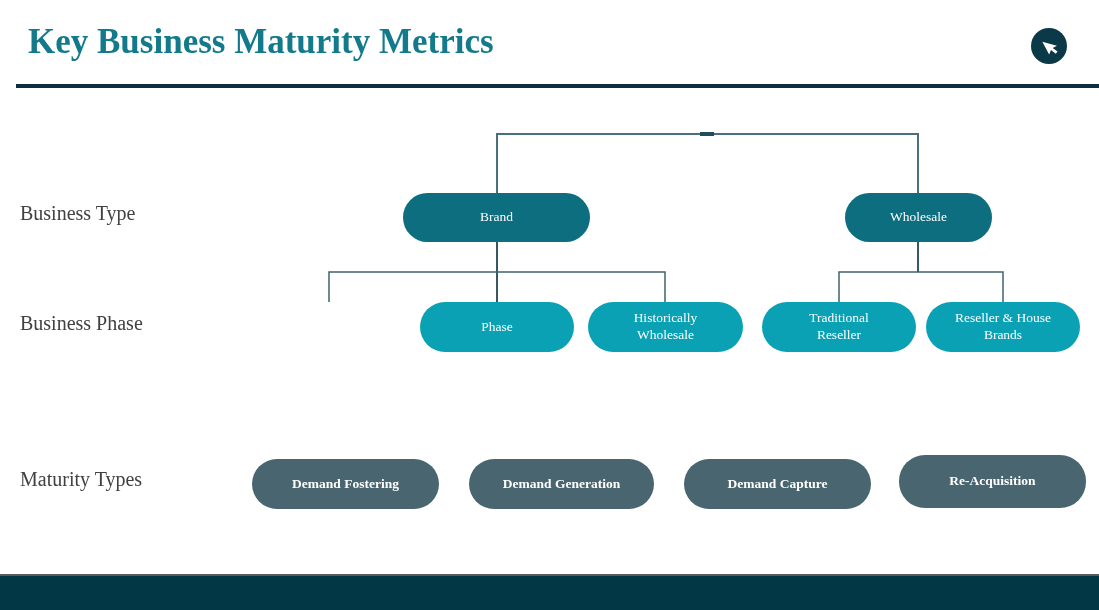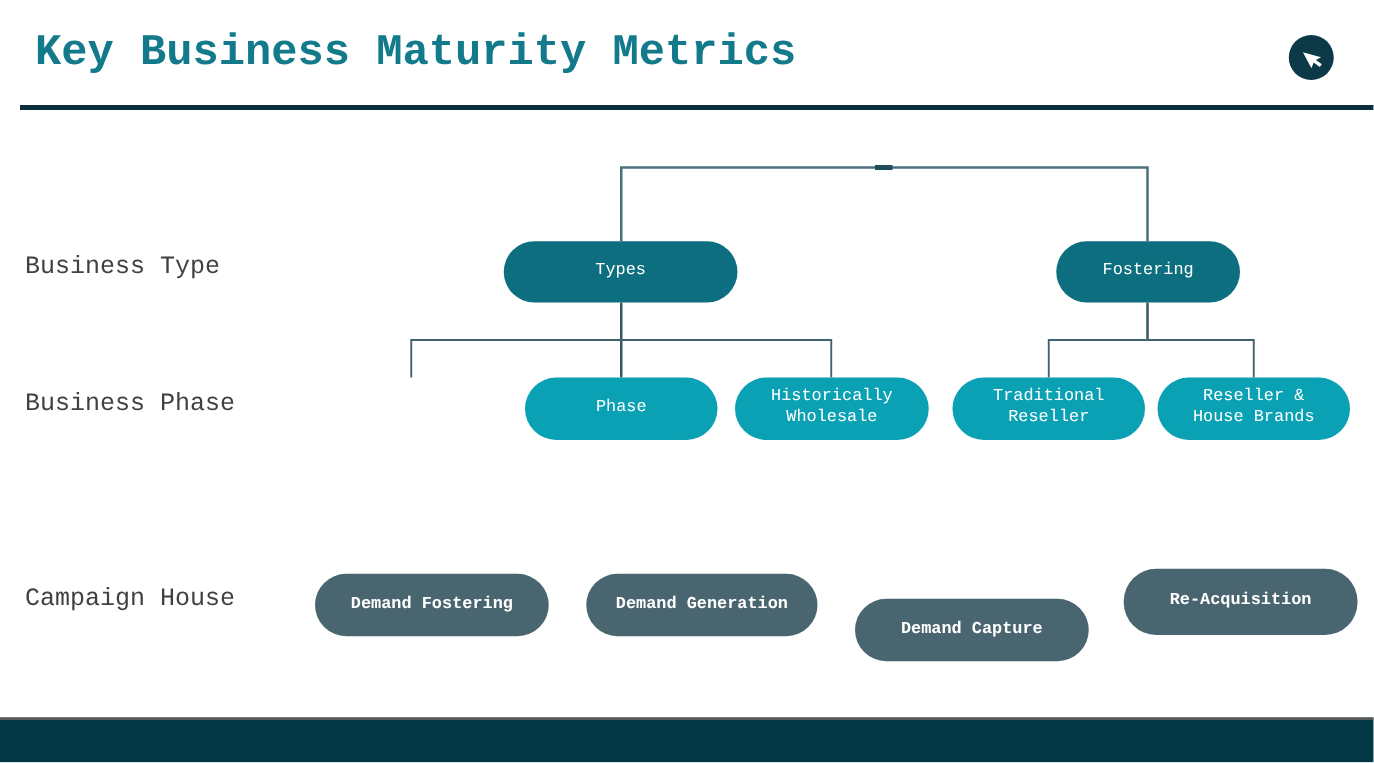--- a/index.html
+++ b/index.html
@@ -1,18 +1,18 @@
 <!DOCTYPE html>
 <html><head>
 <meta charset="utf-8">
 <style>
   html,body{margin:0;padding:0;background:#ffffff;}
   .page{
     position:relative;width:1099px;height:610px;background:#ffffff;overflow:hidden;
-    font-family:Liberation Mono, monospace;
+    font-family:Liberation Serif, serif;
   }
   
   .title{
     position:absolute;left:28px;top:22px;margin:0;
     font-size:35px;font-weight:700;color:#137a8c;letter-spacing:0px;
   }
   .title-rule{
     position:absolute;left:16px;top:84px;width:1083px;height:4px;background:#0c2f3f;
   }
   .cursor-badge{
@@ -36,21 +36,21 @@
   .pill-campaign{background:#49656f;font-size:13.5px;font-weight:700;height:50px;}
   .p-brand{left:403px;top:193px;width:187px;}
   .p-reseller{left:845px;top:193px;width:147px;}
   .p-startup{left:252px;top:302px;width:154px;}
   .p-mature{left:420px;top:302px;width:154px;}
   .p-histwhole{left:588px;top:302px;width:155px;padding:0 18px;box-sizing:border-box;}
   .p-tradres{left:762px;top:302px;width:154px;padding:0 24px;box-sizing:border-box;}
   .p-reshouse{left:926px;top:302px;width:154px;padding:0 14px;box-sizing:border-box;}
   .p-demgen{left:252px;top:459px;width:187px;}
   .p-demfos{left:469px;top:459px;width:185px;}
-  .p-demcap{left:684px;top:459px;width:187px;margin-top:20px;}
+  .p-demcap{left:684px;top:459px;width:187px;}
   .p-reacq{left:899px;top:455px;width:187px;height:53px;}
   
   .connectors{position:absolute;left:0;top:0;width:1099px;height:610px;pointer-events:none;}
   
   .bottom-bar{
     position:absolute;left:0;top:574px;width:1099px;height:36px;
     background:#023845;border-top:2px solid #5a5a5a;box-sizing:border-box;
   }
 </style>
 </head>
@@ -77,24 +77,24 @@
 
     <line x1="497" y1="242" x2="497" y2="302" stroke="#355863" stroke-width="2"></line>
     <path d="M329 302 V272 H665 V302" fill="none" stroke="#40626e" stroke-width="1.5"></path>
 
     <line x1="918" y1="242" x2="918" y2="272" stroke="#355863" stroke-width="2"></line>
     <path d="M839 302 V272 H1003 V302" fill="none" stroke="#40626e" stroke-width="1.5"></path>
   </svg>
 
   <div class="row-label lbl-phase">Business Phase</div>
   <div class="row-label lbl-type">Business Type</div>
-  <div class="row-label lbl-campaign">Campaign House</div>
+  <div class="row-label lbl-campaign">Maturity Types</div>
 
-  <div class="pill pill-type p-brand">Types</div>
-  <div class="pill pill-type p-reseller">Fostering</div>
+  <div class="pill pill-type p-brand">Brand</div>
+  <div class="pill pill-type p-reseller">Wholesale</div>
 
   <div class="pill pill-phase p-mature">Phase</div>
   <div class="pill pill-phase p-tradres">Traditional Reseller</div>
   <div class="pill pill-phase p-histwhole">Historically Wholesale</div>
   <div class="pill pill-phase p-reshouse">Reseller &amp; House Brands</div>
 
   <div class="pill pill-campaign p-demgen">Demand Fostering</div>
   <div class="pill pill-campaign p-demfos">Demand Generation</div>
   <div class="pill pill-campaign p-demcap">Demand Capture</div>
   <div class="pill pill-campaign p-reacq">Re-Acquisition</div>

